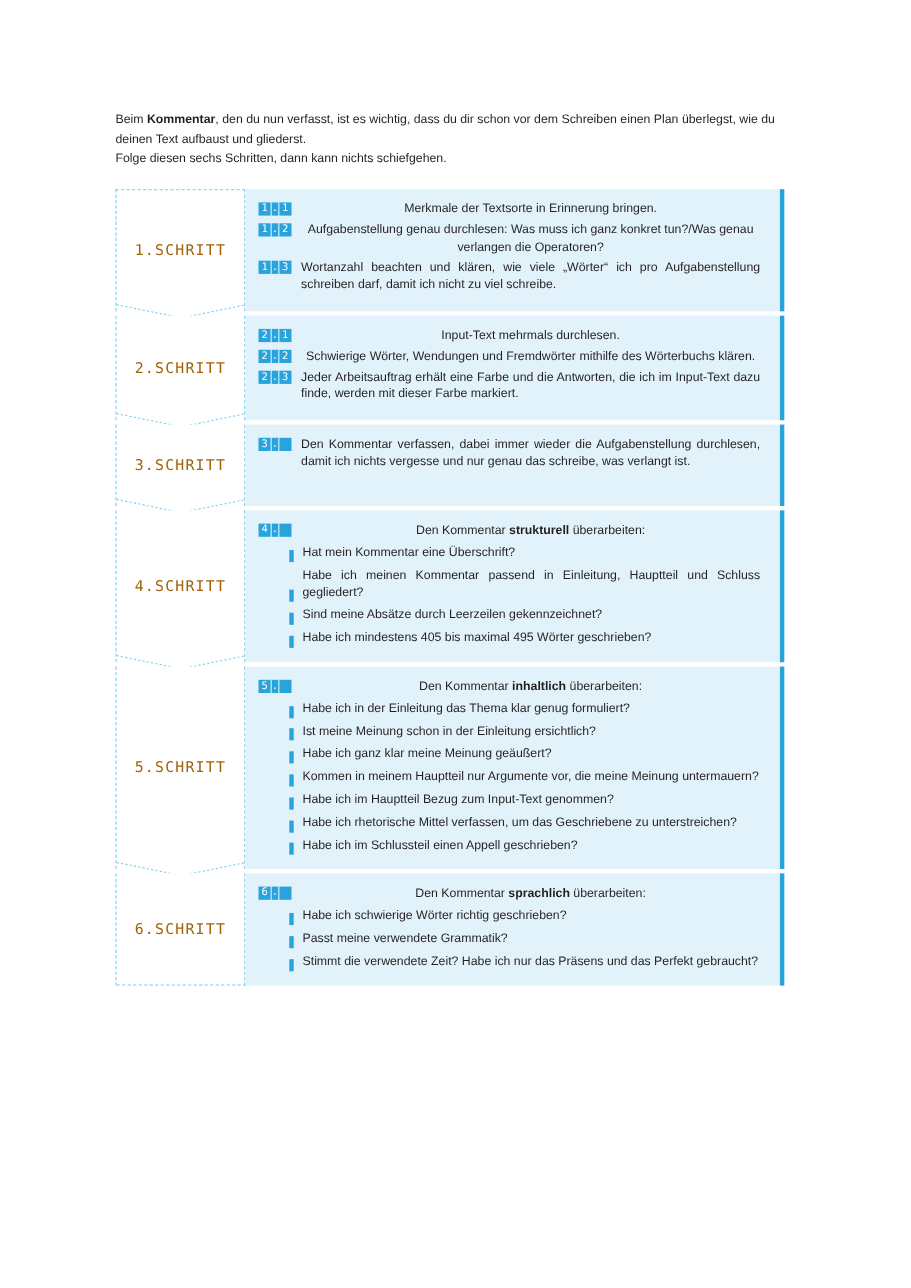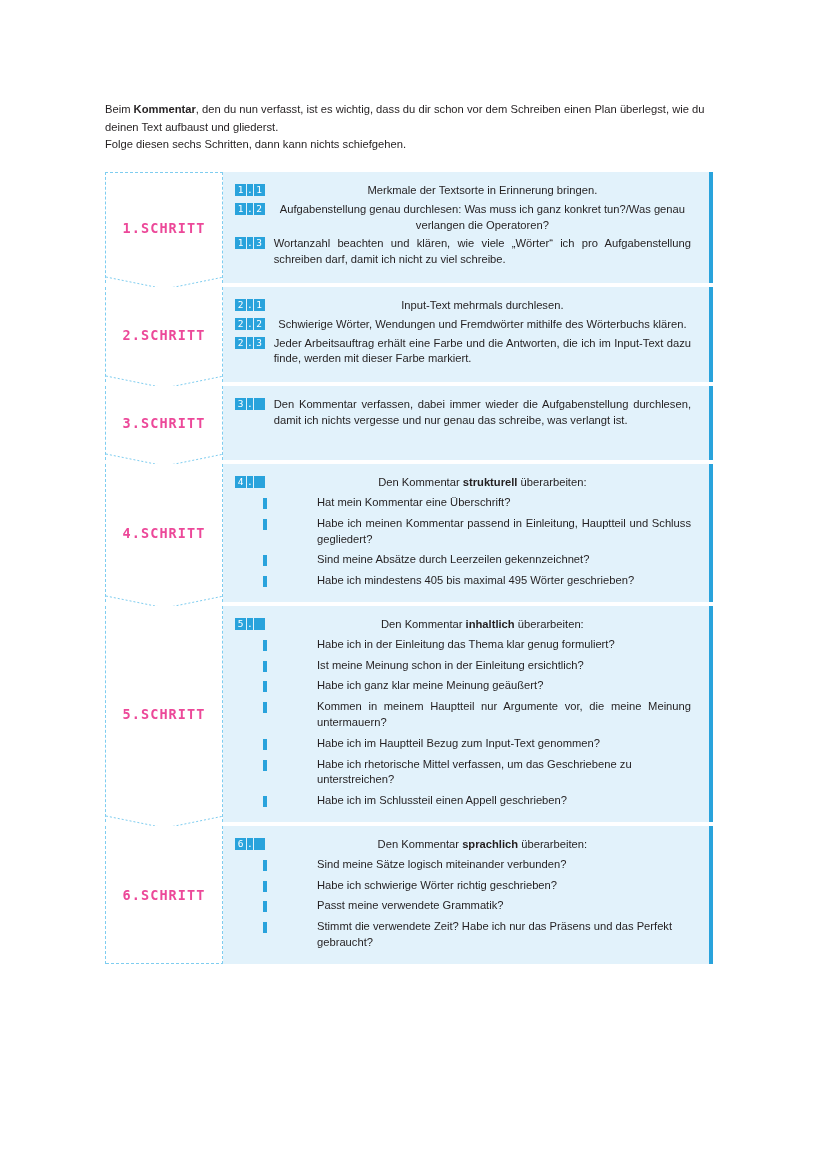--- a/index.html
+++ b/index.html
@@ -68,23 +68,23 @@
     box-sizing: border-box;
   }
   .step:first-child .step-label {
     border-top: 1px dashed #7ecdf0;
   }
 
   .step-label-text {
     font-family: "DejaVu Sans Mono", "Liberation Mono", monospace;
     font-size: 13.5px;
     letter-spacing: 1.1px;
-    color: #ec4899;
+    color: #a16207;
     white-space: nowrap;
-    font-weight: bold;
+    font-weight: normal;
   }
 
   
   .chevron {
     position: absolute;
     left: 0;
     bottom: -7px;
     width: 118px;
     height: 14px;
     pointer-events: none;
@@ -164,24 +164,23 @@
   .substep-text b { font-weight: bold; }
 
   
   .check-list {
     margin: 4px 0 0 0;
     padding: 0;
     list-style: none;
   }
   .check-item {
     display: flex;
-    align-items: flex-start;
+    align-items: flex-end;
     margin-bottom: 5px;
     padding-left: 28px;
-    gap: 42px;
   }
   .check-item:last-child { margin-bottom: 1px; }
 
   .check-bullet {
     flex: 0 0 auto;
     width: 4px;
     height: 11px;
     background: #29a3dc;
     margin-right: 8px;
     margin-top: 3px;
@@ -400,24 +399,20 @@
             <span class="badge">
               <span class="blk">6</span>
               <span class="blk dot">.</span>
               <span class="blk blank">&nbsp;</span>
             </span>
             <div class="substep-text noj"><span>Den Kommentar </span><b>sprachlich</b><span> überarbeiten:</span></div>
           </div>
           <div class="check-list">
             <div class="check-item">
               <span class="check-bullet"></span>
-              <span class="check-text">Sind meine Sätze logisch miteinander verbunden?</span>
-            </div>
-            <div class="check-item">
-              <span class="check-bullet"></span>
               <span class="check-text">Habe ich schwierige Wörter richtig geschrieben?</span>
             </div>
             <div class="check-item">
               <span class="check-bullet"></span>
               <span class="check-text">Passt meine verwendete Grammatik?</span>
             </div>
             <div class="check-item">
               <span class="check-bullet"></span>
               <span class="check-text">Stimmt die verwendete Zeit? Habe ich nur das Präsens und das Perfekt gebraucht?</span>
             </div>

